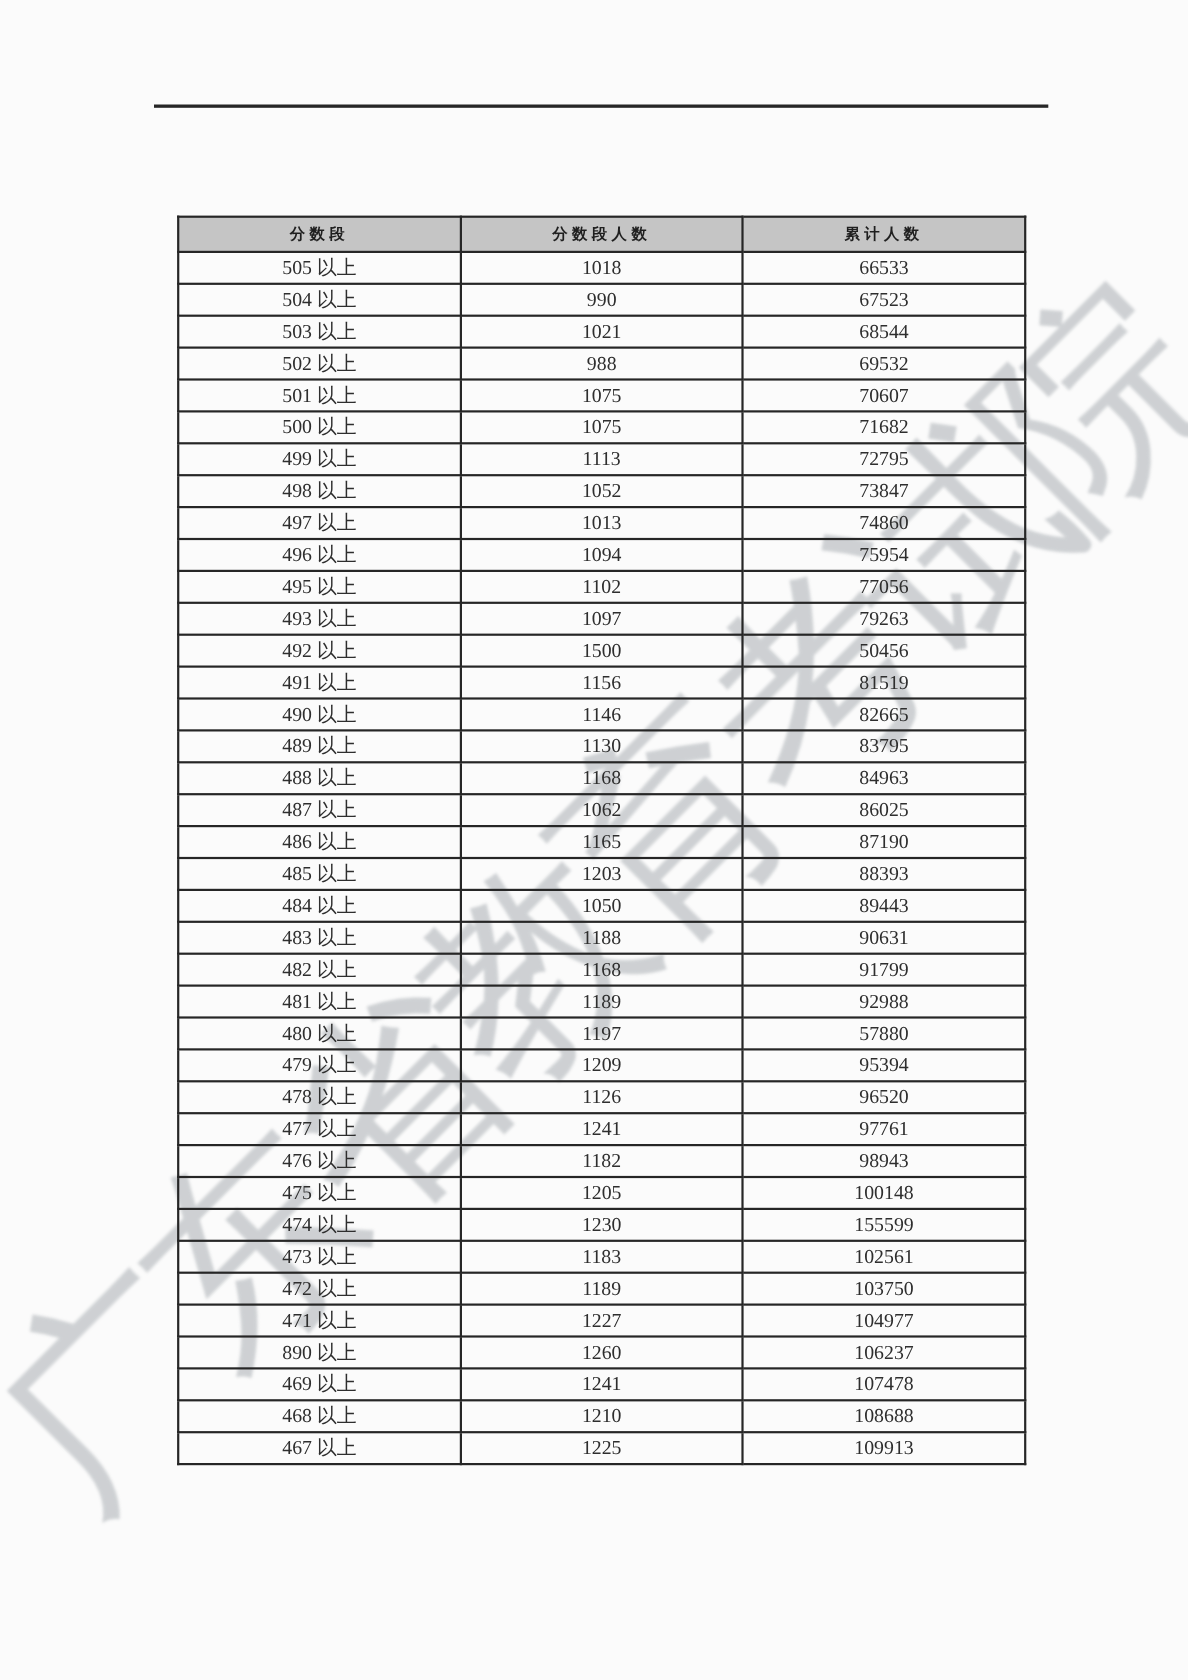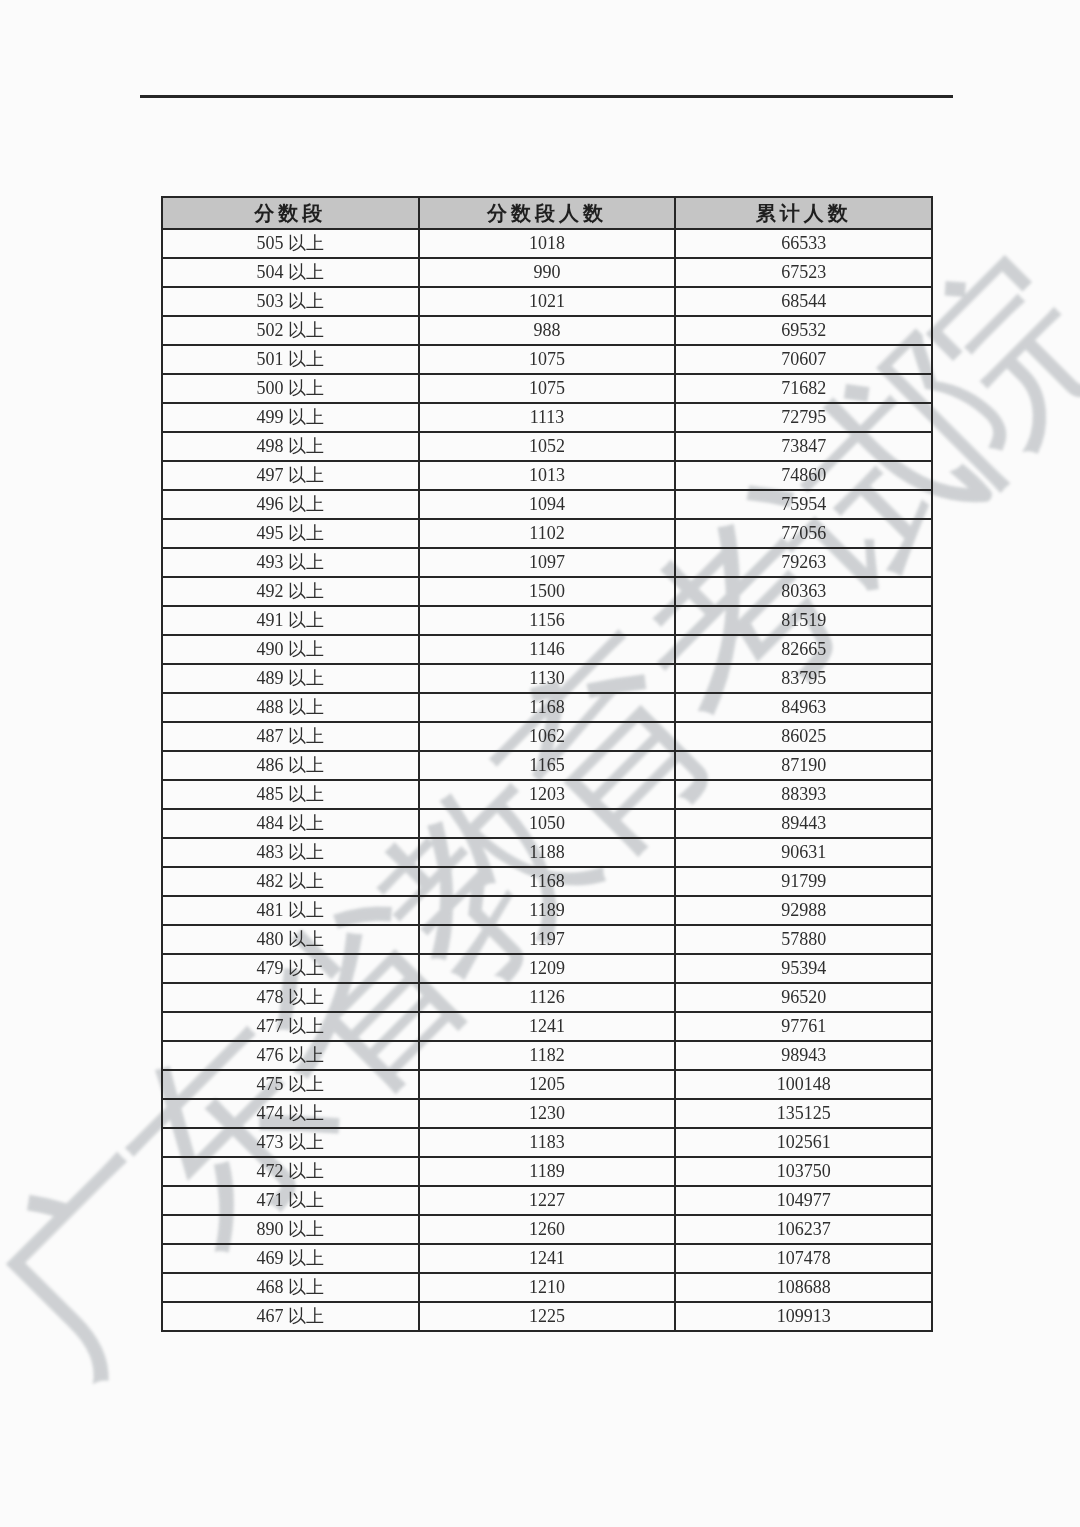--- a/index.html
+++ b/index.html
@@ -50,21 +50,21 @@
     width: 772px;
     border-collapse: collapse;
     table-layout: fixed;
     z-index: 1;
     color: #2e2e2e;
   }
   table.score-table th {
     height: 30px;
     background: var(--header-bg, #c5c5c5);
     border: 2px solid var(--border-color, #262626);
-    font-size: 20px;
+    font-size: 14px;
     font-weight: bold;
     letter-spacing: 4px;
     text-align: center;
     padding: 0;
     color: #1f1f1f;
   }
   table.score-table td {
     height: 27px;
     border: 2px solid var(--border-color, #262626);
     font-size: 18px;
@@ -149,21 +149,21 @@
     <td>77056</td>
   </tr>
         <tr>
     <td>493 以上</td>
     <td>1097</td>
     <td>79263</td>
   </tr>
         <tr>
     <td>492 以上</td>
     <td>1500</td>
-    <td>80363</td>
+    <td>50456</td>
   </tr>
         <tr>
     <td>491 以上</td>
     <td>1156</td>
     <td>81519</td>
   </tr>
         <tr>
     <td>490 以上</td>
     <td>1146</td>
     <td>82665</td>
@@ -239,21 +239,21 @@
     <td>98943</td>
   </tr>
         <tr>
     <td>475 以上</td>
     <td>1205</td>
     <td>100148</td>
   </tr>
         <tr>
     <td>474 以上</td>
     <td>1230</td>
-    <td>135125</td>
+    <td>155599</td>
   </tr>
         <tr>
     <td>473 以上</td>
     <td>1183</td>
     <td>102561</td>
   </tr>
         <tr>
     <td>472 以上</td>
     <td>1189</td>
     <td>103750</td>

